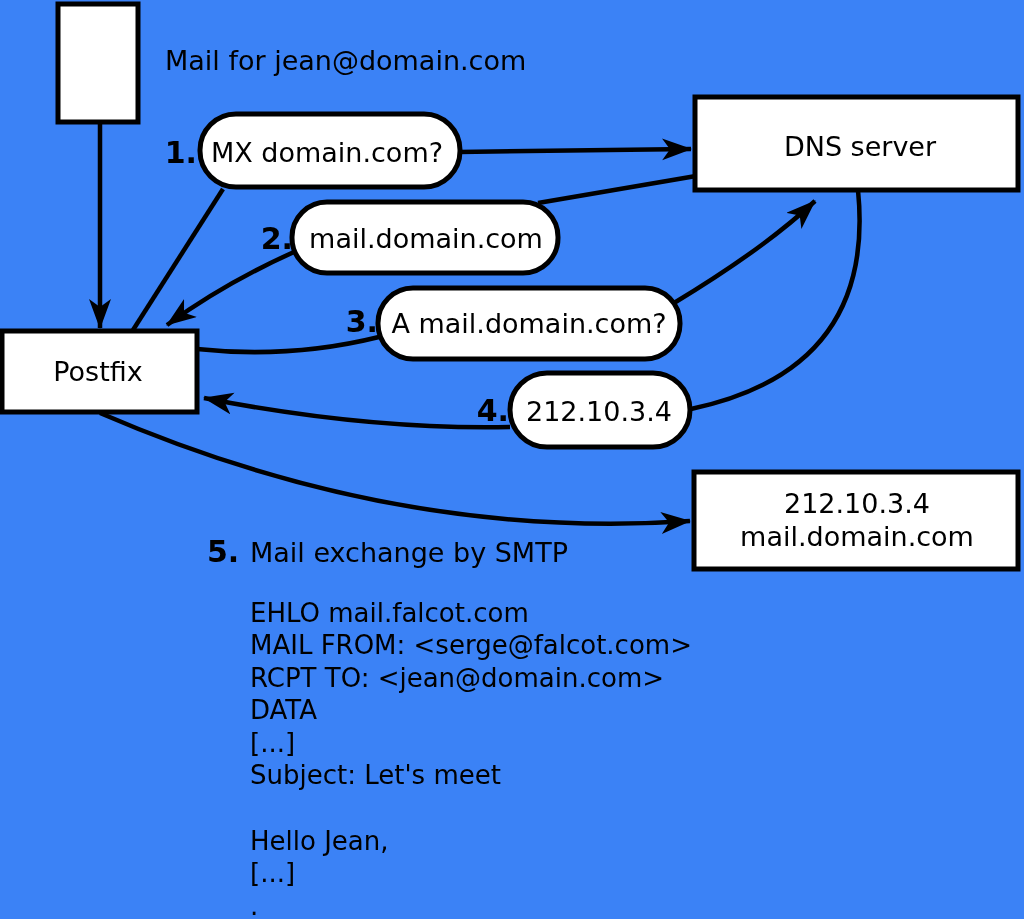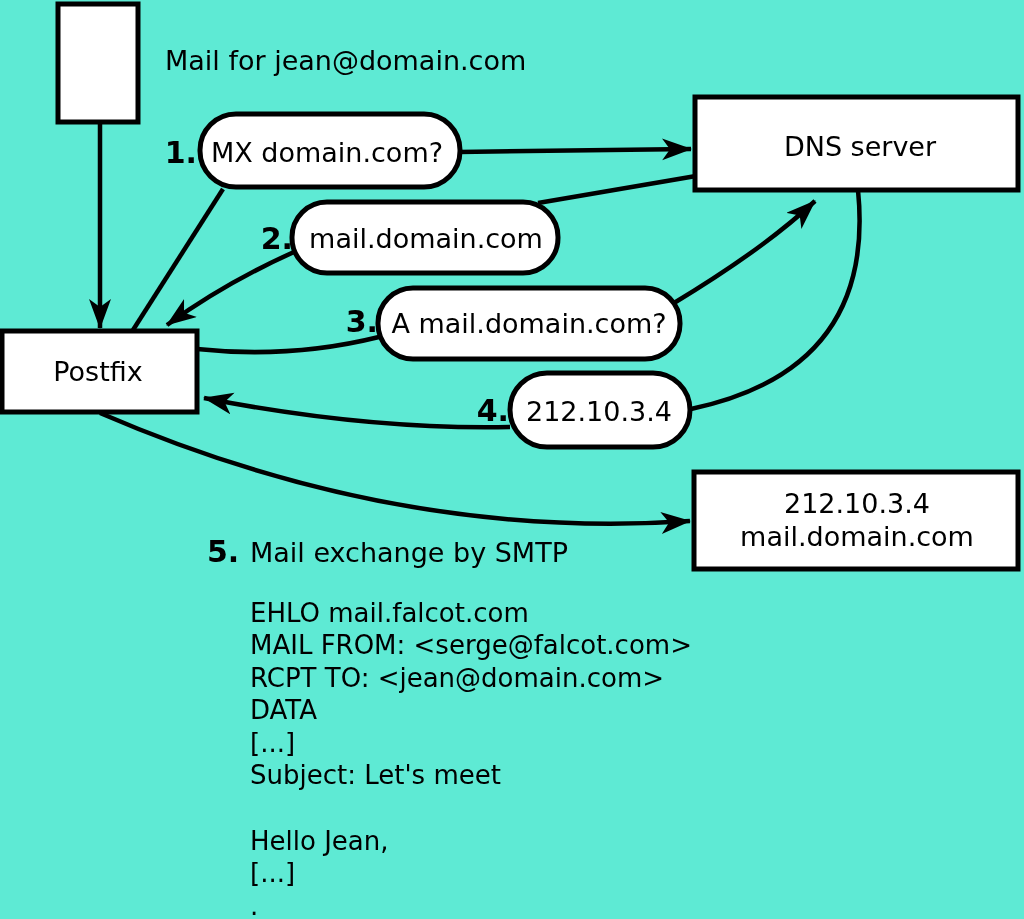--- a/index.html
+++ b/index.html
@@ -1,20 +1,20 @@
 <!DOCTYPE html>
 <html><head>
 <meta charset="utf-8">
 <style>
   html, body { margin: 0; padding: 0; background: #ffffff; }
   .canvas {
     position: relative;
     width: 1024px;
     height: 919px;
-    background: #5eead4;
+    background: #3b82f6;
     font-family: "DejaVu Sans", sans-serif;
   }
   svg text {
     font-family: "DejaVu Sans", sans-serif;
     fill: #000000;
   }
   .node-label   { font-size: 27px; }
   .pill-label   { font-size: 27px; }
   .step-num     { font-size: 30px; font-weight: bold; }
   .note-label   { font-size: 27px; }

